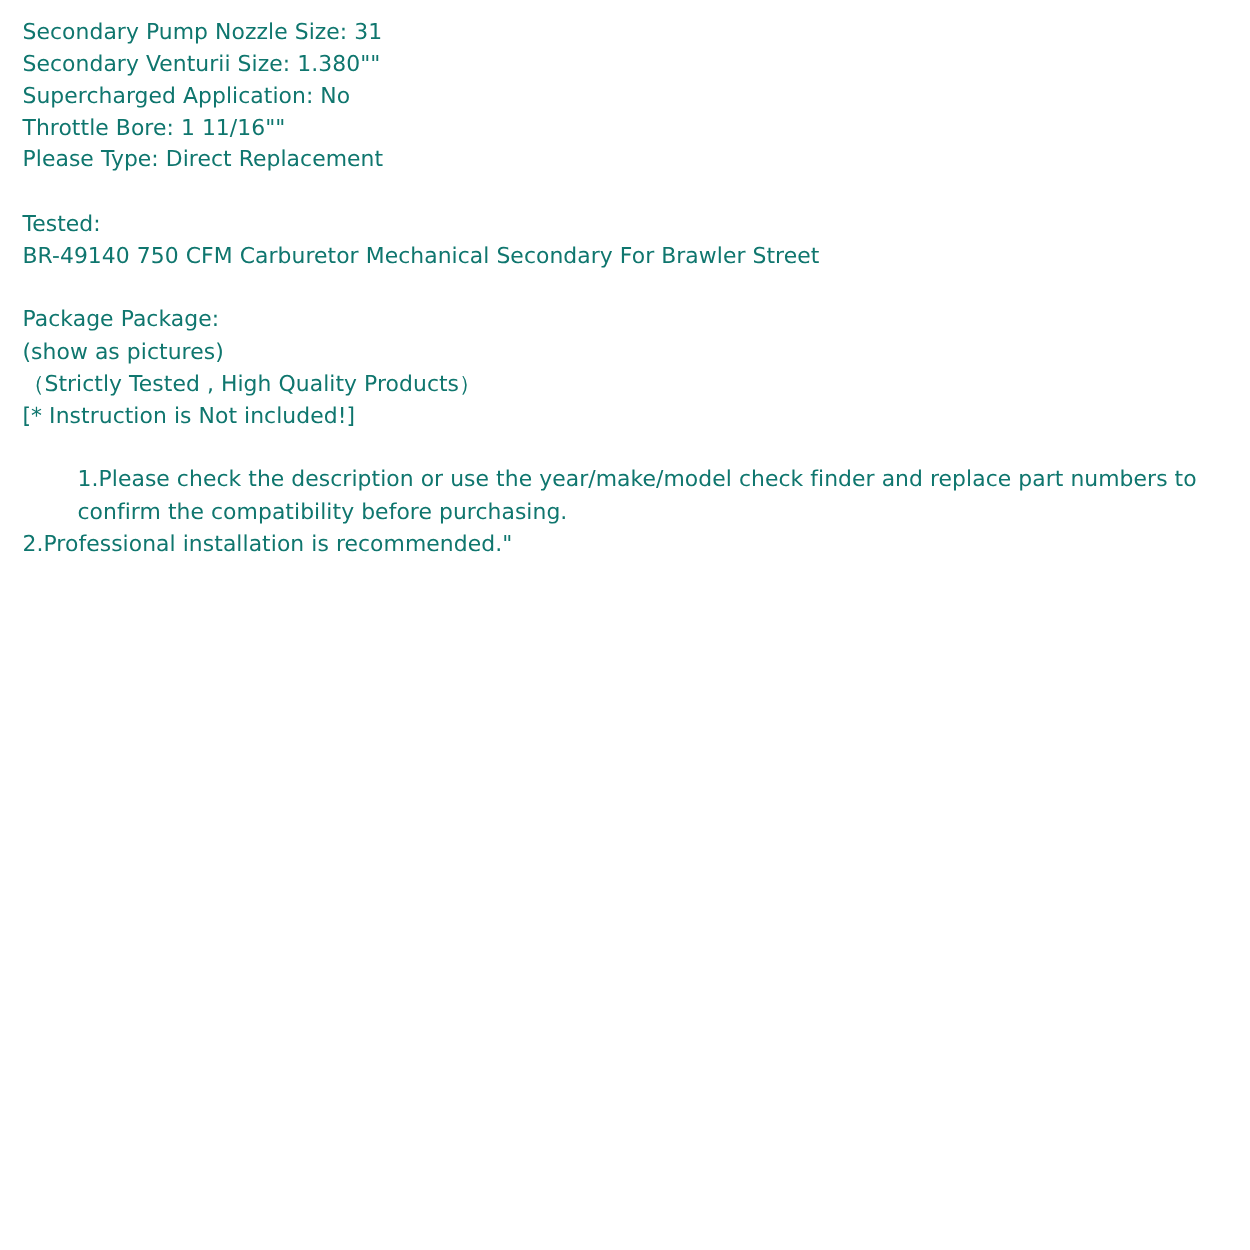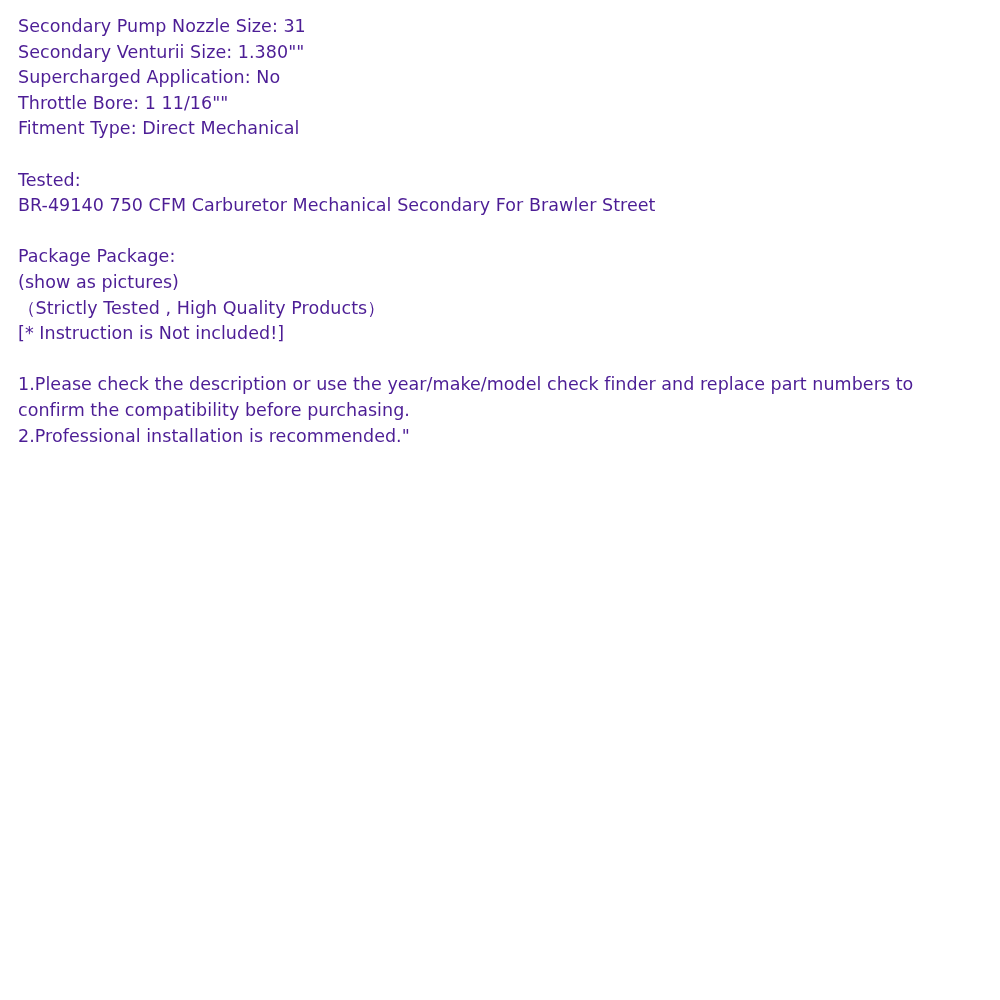--- a/index.html
+++ b/index.html
@@ -21,45 +21,46 @@
     width: 1000px;
     height: 1000px;
     background: #ffffff;
     box-sizing: border-box;
     padding: 14px 18px 0 18px;
   }
   .doc {
     font-size: 17.5px;
     line-height: 25.6px;
     letter-spacing: 0.05px;
-    color: #4c1d95;
+    color: #0f766e;
   }
   .line {
     white-space: pre-wrap;
     min-height: 25.6px;
   }
   .blank {
     min-height: 25.6px;
   }
   .wrap {
     white-space: normal;
     max-width: 962px;
+    margin-left: 44px;
   }
 </style>
 </head>
 <body>
 
 <div class="page">
   <div class="doc">
 
     <div class="line">Secondary Pump Nozzle Size: 31</div>
     <div class="line">Secondary Venturii Size: 1.380""</div>
     <div class="line">Supercharged Application: No</div>
     <div class="line">Throttle Bore: 1 11/16""</div>
-    <div class="line">Fitment Type: Direct Mechanical</div>
+    <div class="line">Please Type: Direct Replacement</div>
 
     <div class="blank"></div>
 
     <div class="line">Tested:</div>
     <div class="line">BR-49140 750 CFM Carburetor Mechanical Secondary For Brawler Street</div>
 
     <div class="blank"></div>
 
     <div class="line">Package Package:</div>
     <div class="line">(show as pictures)</div>

